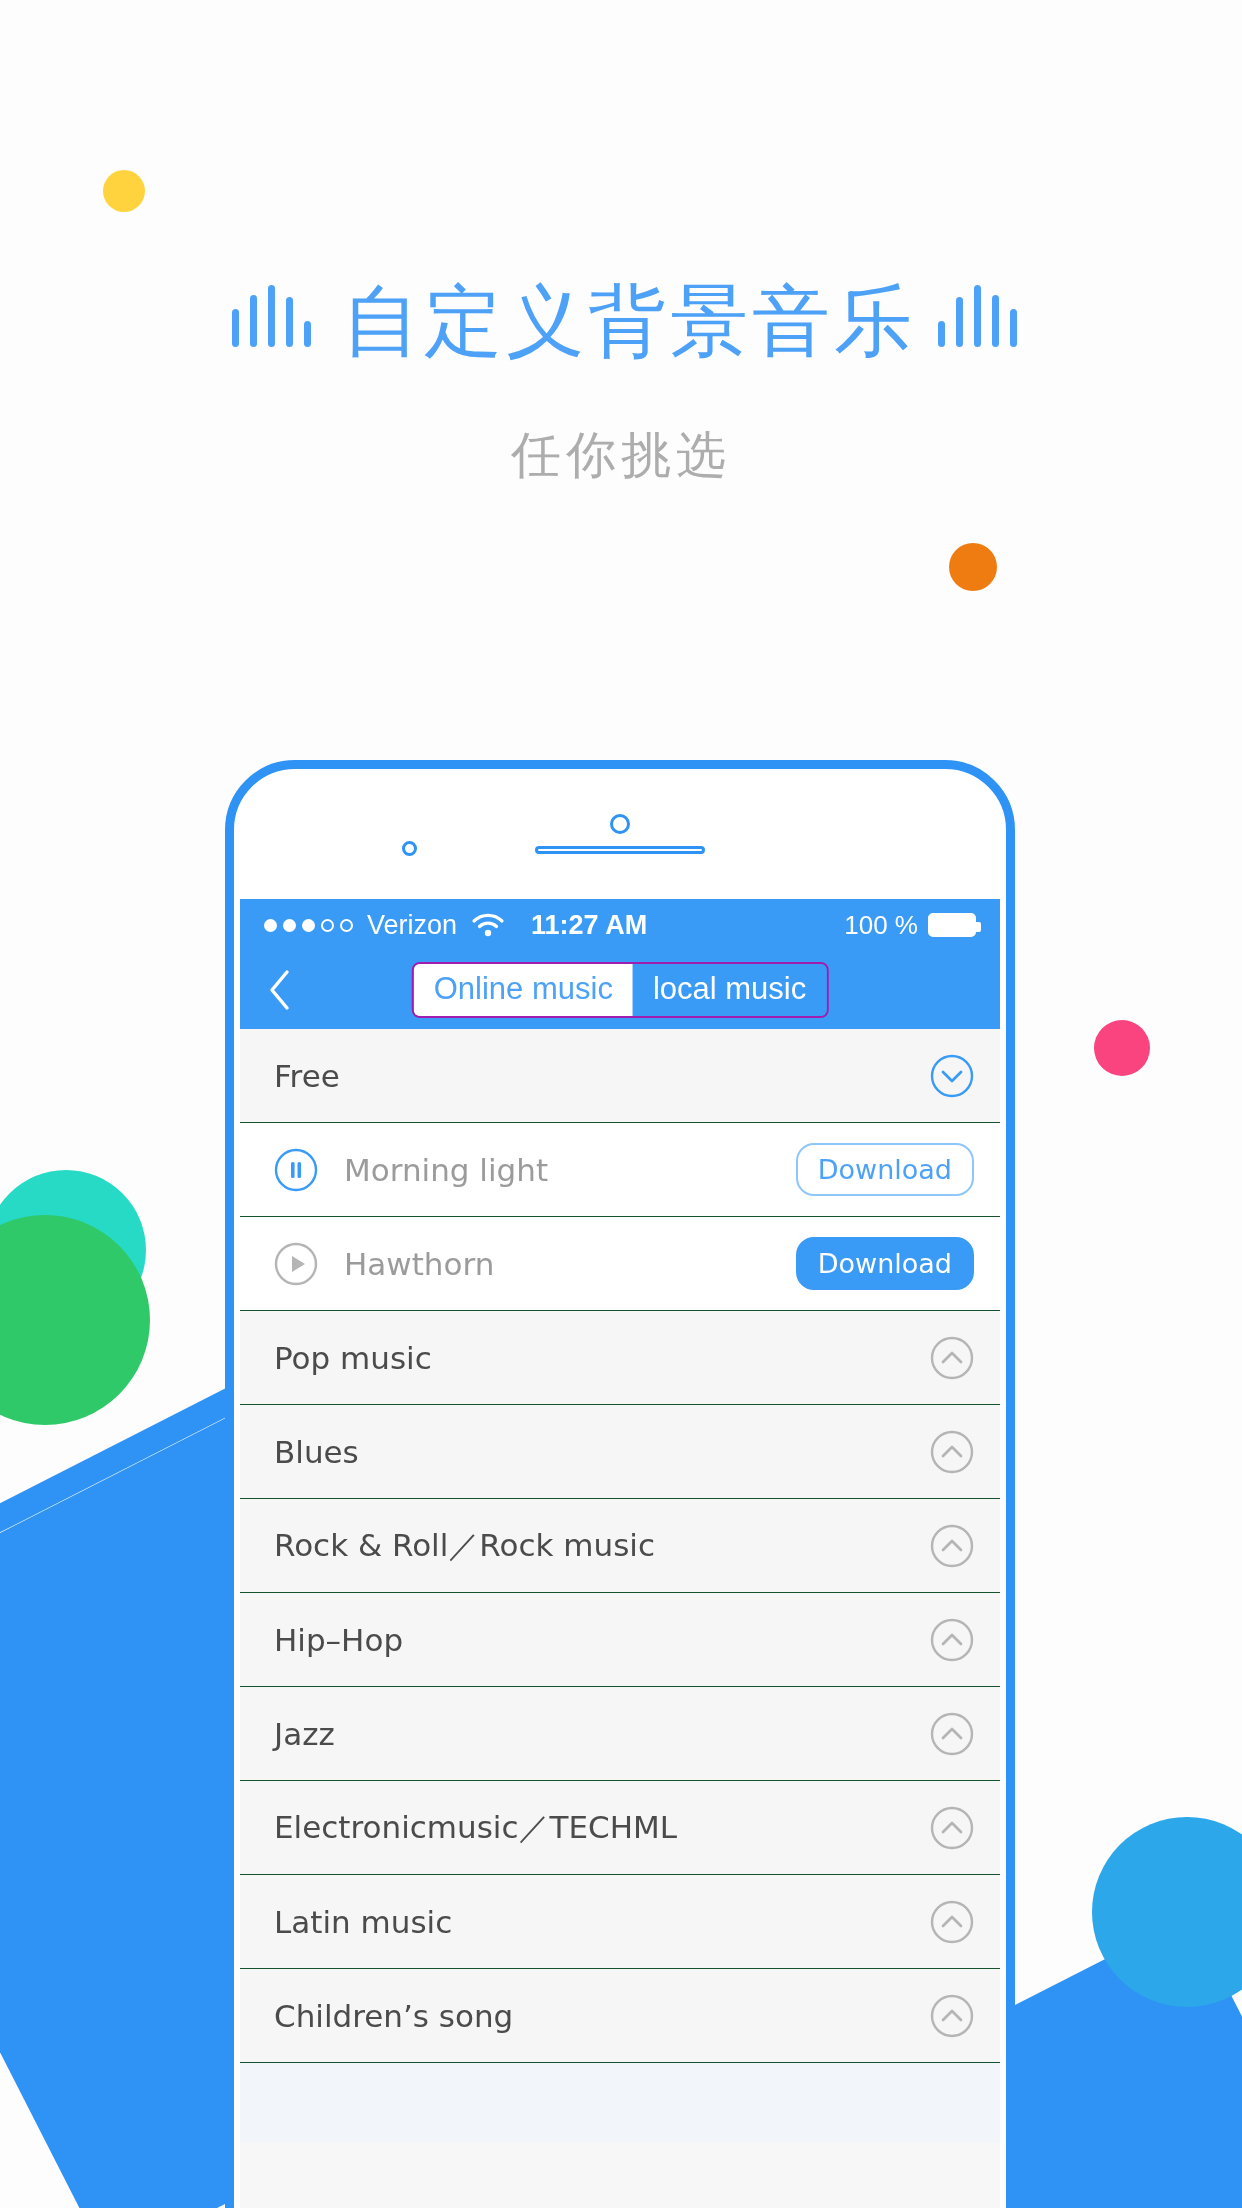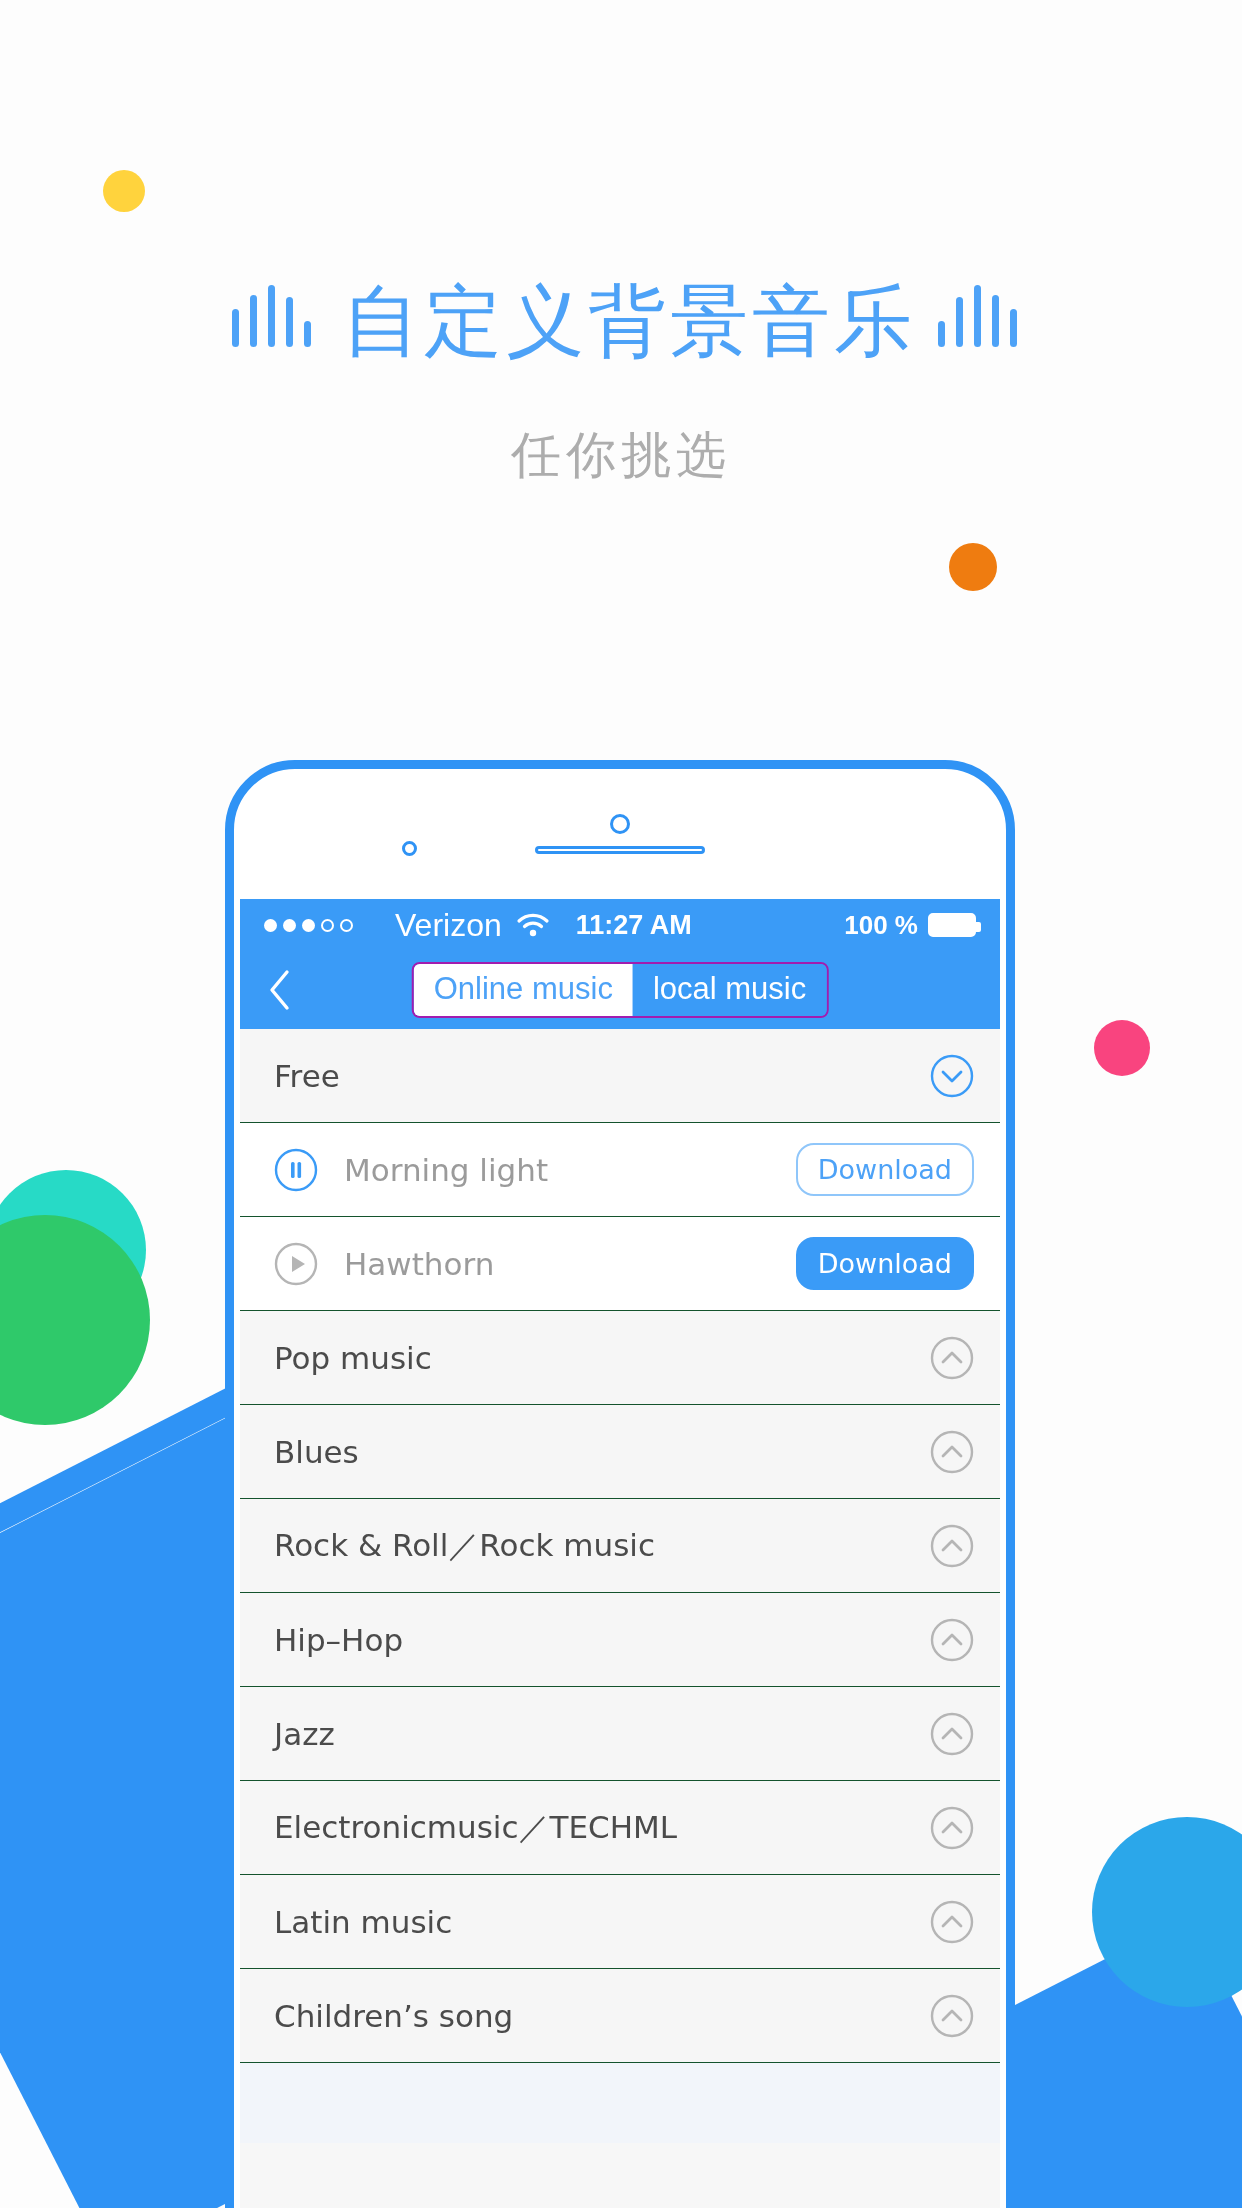--- a/index.html
+++ b/index.html
@@ -89,25 +89,25 @@
   
   #status-bar {
     height: 52px; background: #3a9bf7; color: #fff;
     display: flex; align-items: center; padding: 0 24px;
     font-size: 26px; font-weight: bold;
   }
   #signal-dots { display: flex; gap: 6px; align-items: center; margin-right: 14px; }
   .dot { width: 13px; height: 13px; border-radius: 50%; }
   .dot.on { background: #fff; }
   .dot.off { background: transparent; border: 2px solid #fff; width: 13px; height: 13px; }
-  #carrier { font-weight: 400; font-size: 32px; margin-right: 14px; margin-left: 28px; }
+  #carrier { font-weight: 400; font-size: 27px; margin-right: 14px; }
   #wifi-icon { margin-right: 26px; display: flex; align-items: center; }
   #status-time { font-weight: bold; font-size: 27px; }
   #status-right { margin-left: auto; display: flex; align-items: center; gap: 10px; }
-  #battery-pct { font-weight: 700; font-size: 26px; margin-left: 20px; }
+  #battery-pct { font-weight: 400; font-size: 26px; margin-left: 20px; }
   #battery-icon {
     width: 48px; height: 24px; border: 2px solid #fff; border-radius: 5px;
     position: relative; background: #fff;
   }
   #battery-icon::after {
     content: ""; position: absolute; right: -7px; top: 7px;
     width: 5px; height: 10px; background: #fff; border-radius: 0 2px 2px 0;
   }
 
   

